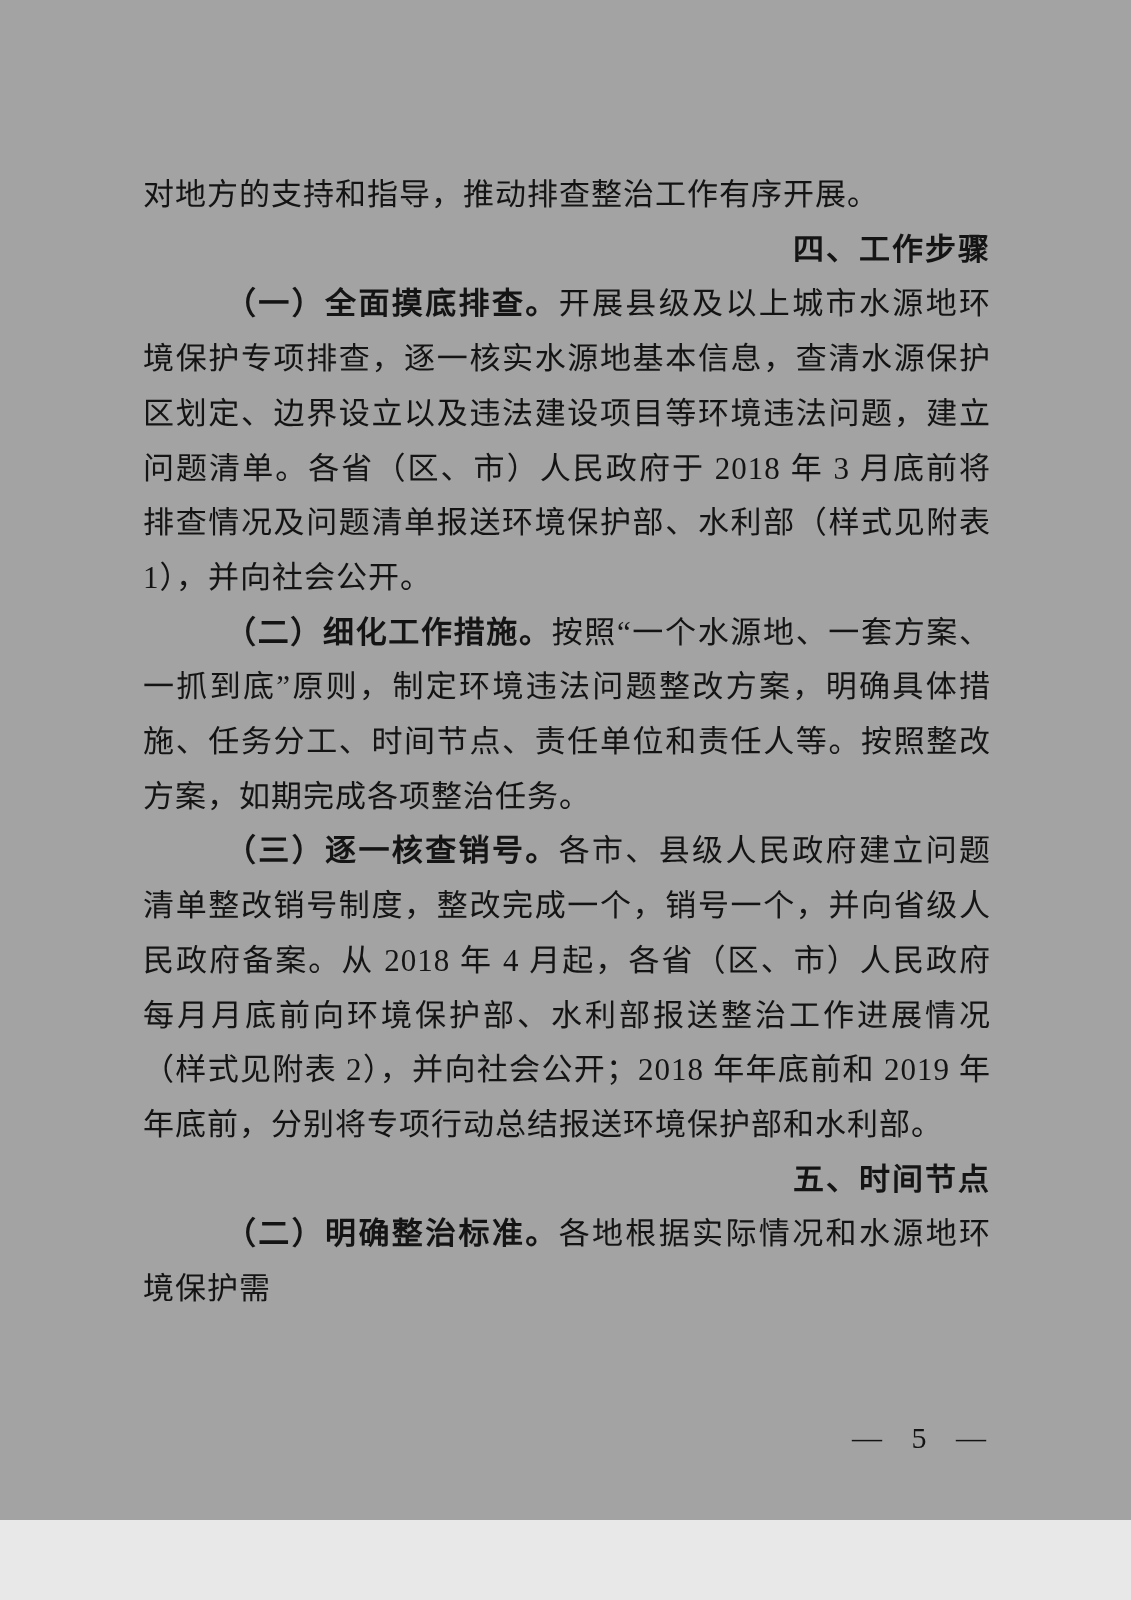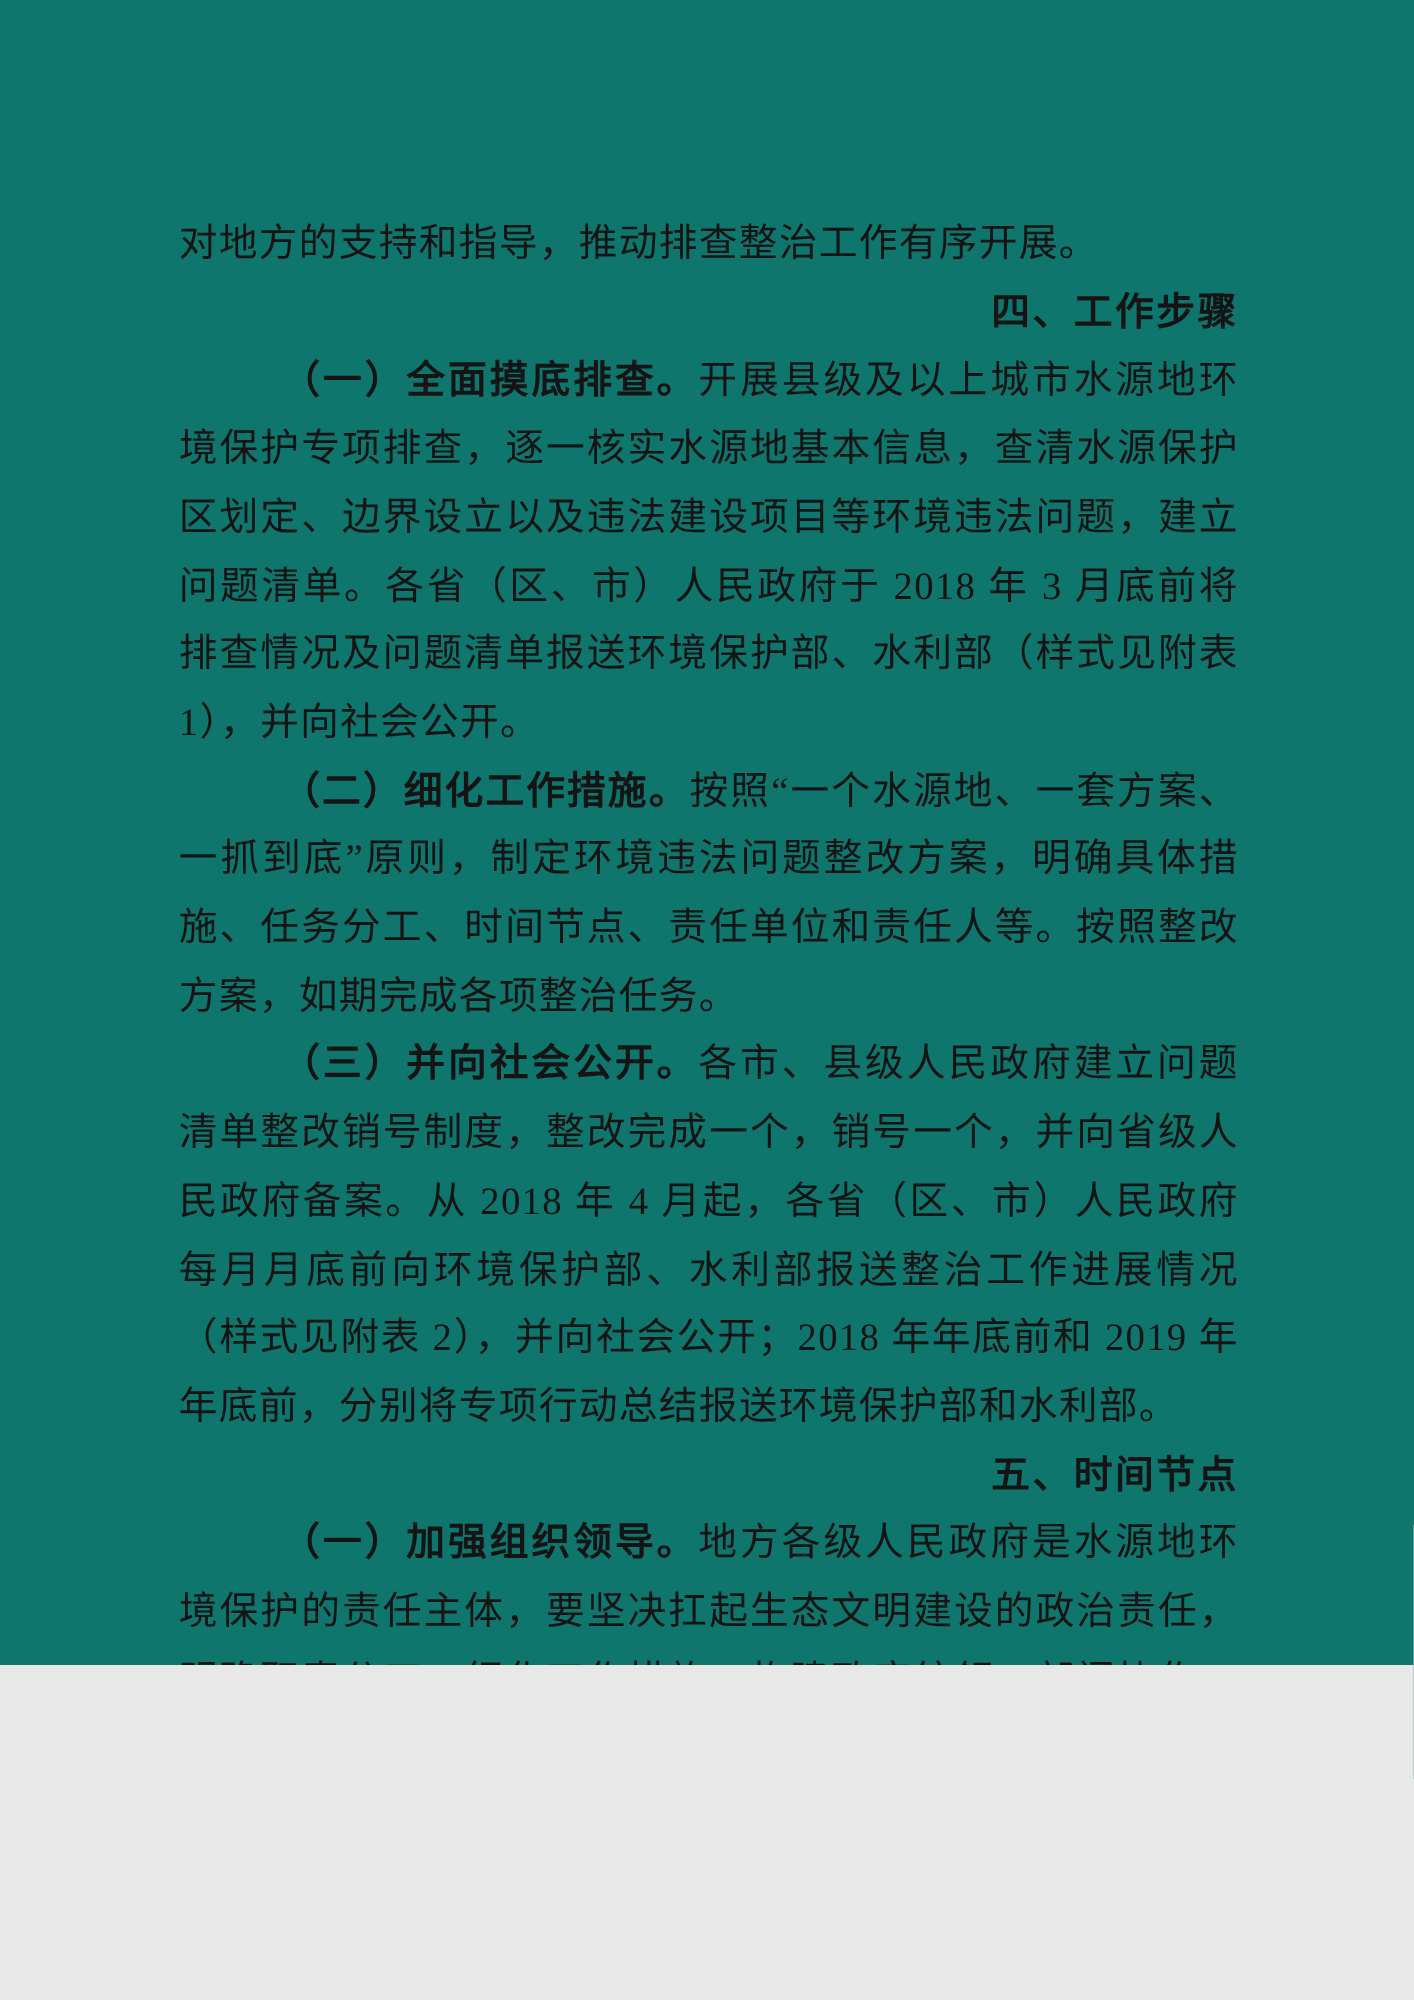--- a/index.html
+++ b/index.html
@@ -4,23 +4,23 @@
 <style>
   html, body {
     margin: 0;
     padding: 0;
     background: #e8e8e8;
     font-family: "Liberation Serif", "DejaVu Serif", serif;
   }
   .page {
     position: relative;
     width: 1131px;
-    height: 1332px;
+    height: 1520px;
     margin: 0 auto;
-    background: #0f766e;
+    background: #a3a3a3;
     color: #141414;
     overflow: hidden;
   }
   .content {
     position: absolute;
     left: 143px;
     top: 168px;
     width: 848px;
   }
   .para {
@@ -65,24 +65,23 @@
   <div class="content">
 
     <p class="para no-indent"><span>对地方的支持和指导，推动排查整治工作有序开展。</span></p>
 
     <p class="para heading"><span>四、工作步骤</span></p>
 
     <p class="para"><span class="lead">（一）全面摸底排查。</span><span>开展县级及以上城市水源地环境保护专项排查，逐一核实水源地基本信息，查清水源保护区划定、边界设立以及违法建设项目等环境违法问题，建立问题清单。各省（区、市）人民政府于 2018 年 3 月底前将排查情况及问题清单报送环境保护部、水利部（样式见附表 1），并向社会公开。</span></p>
 
     <p class="para"><span class="lead">（二）细化工作措施。</span><span>按照“一个水源地、一套方案、一抓到底”原则，制定环境违法问题整改方案，明确具体措施、任务分工、时间节点、责任单位和责任人等。按照整改方案，如期完成各项整治任务。</span></p>
 
-    <p class="para"><span class="lead">（三）并向社会公开。</span><span>各市、县级人民政府建立问题清单整改销号制度，整改完成一个，销号一个，并向省级人民政府备案。从 2018 年 4 月起，各省（区、市）人民政府每月月底前向环境保护部、水利部报送整治工作进展情况（样式见附表 2），并向社会公开；2018 年年底前和 2019 年年底前，分别将专项行动总结报送环境保护部和水利部。</span></p>
+    <p class="para"><span class="lead">（三）逐一核查销号。</span><span>各市、县级人民政府建立问题清单整改销号制度，整改完成一个，销号一个，并向省级人民政府备案。从 2018 年 4 月起，各省（区、市）人民政府每月月底前向环境保护部、水利部报送整治工作进展情况（样式见附表 2），并向社会公开；2018 年年底前和 2019 年年底前，分别将专项行动总结报送环境保护部和水利部。</span></p>
 
     <p class="para heading"><span>五、时间节点</span></p>
 
-    <p class="para"><span class="lead">（一）加强组织领导。</span><span>地方各级人民政府是水源地环境保护的责任主体，要坚决扛起生态文明建设的政治责任，明确职责分工，细化工作措施，构建政府统领、部门协作、社会参与的工作格局，有序推进排查整治工作。</span></p>
 
     <p class="para"><span class="lead">（二）明确整治标准。</span><span>各地根据实际情况和水源地环境保护需</span></p>
 
   </div>
 
   <div class="page-footer">— 5 —</div>
 </div>
 
 </body></html>

